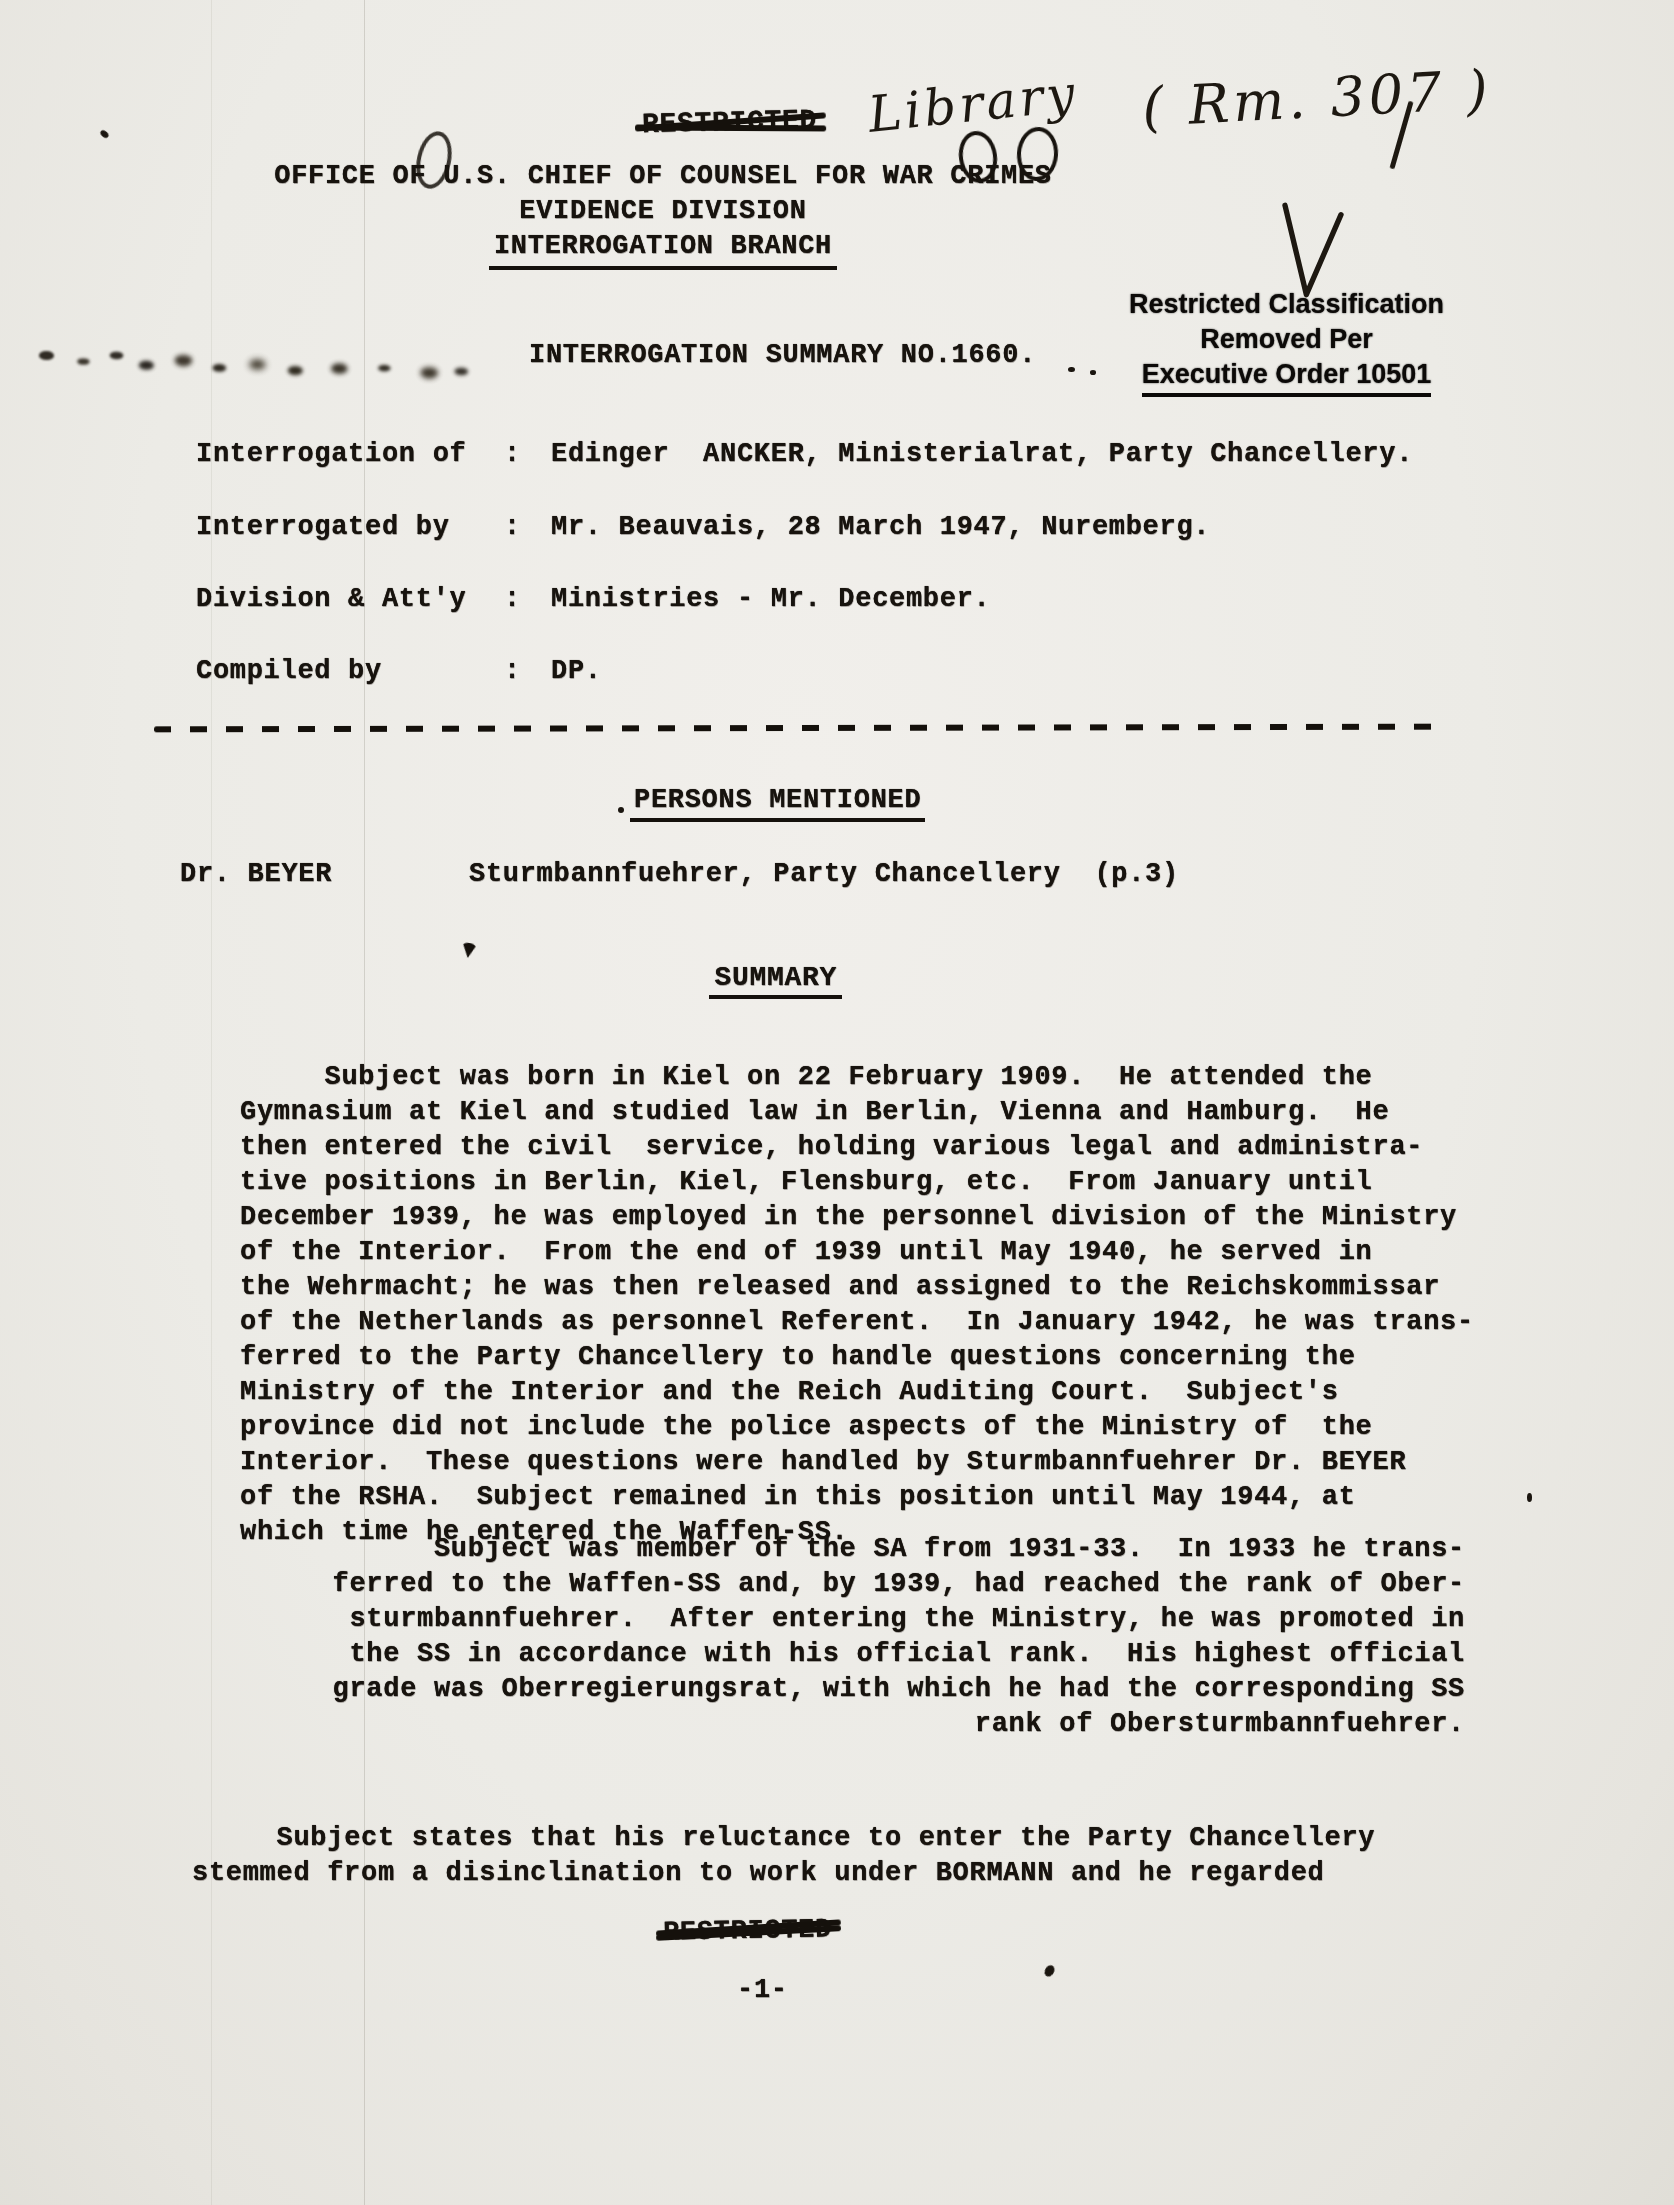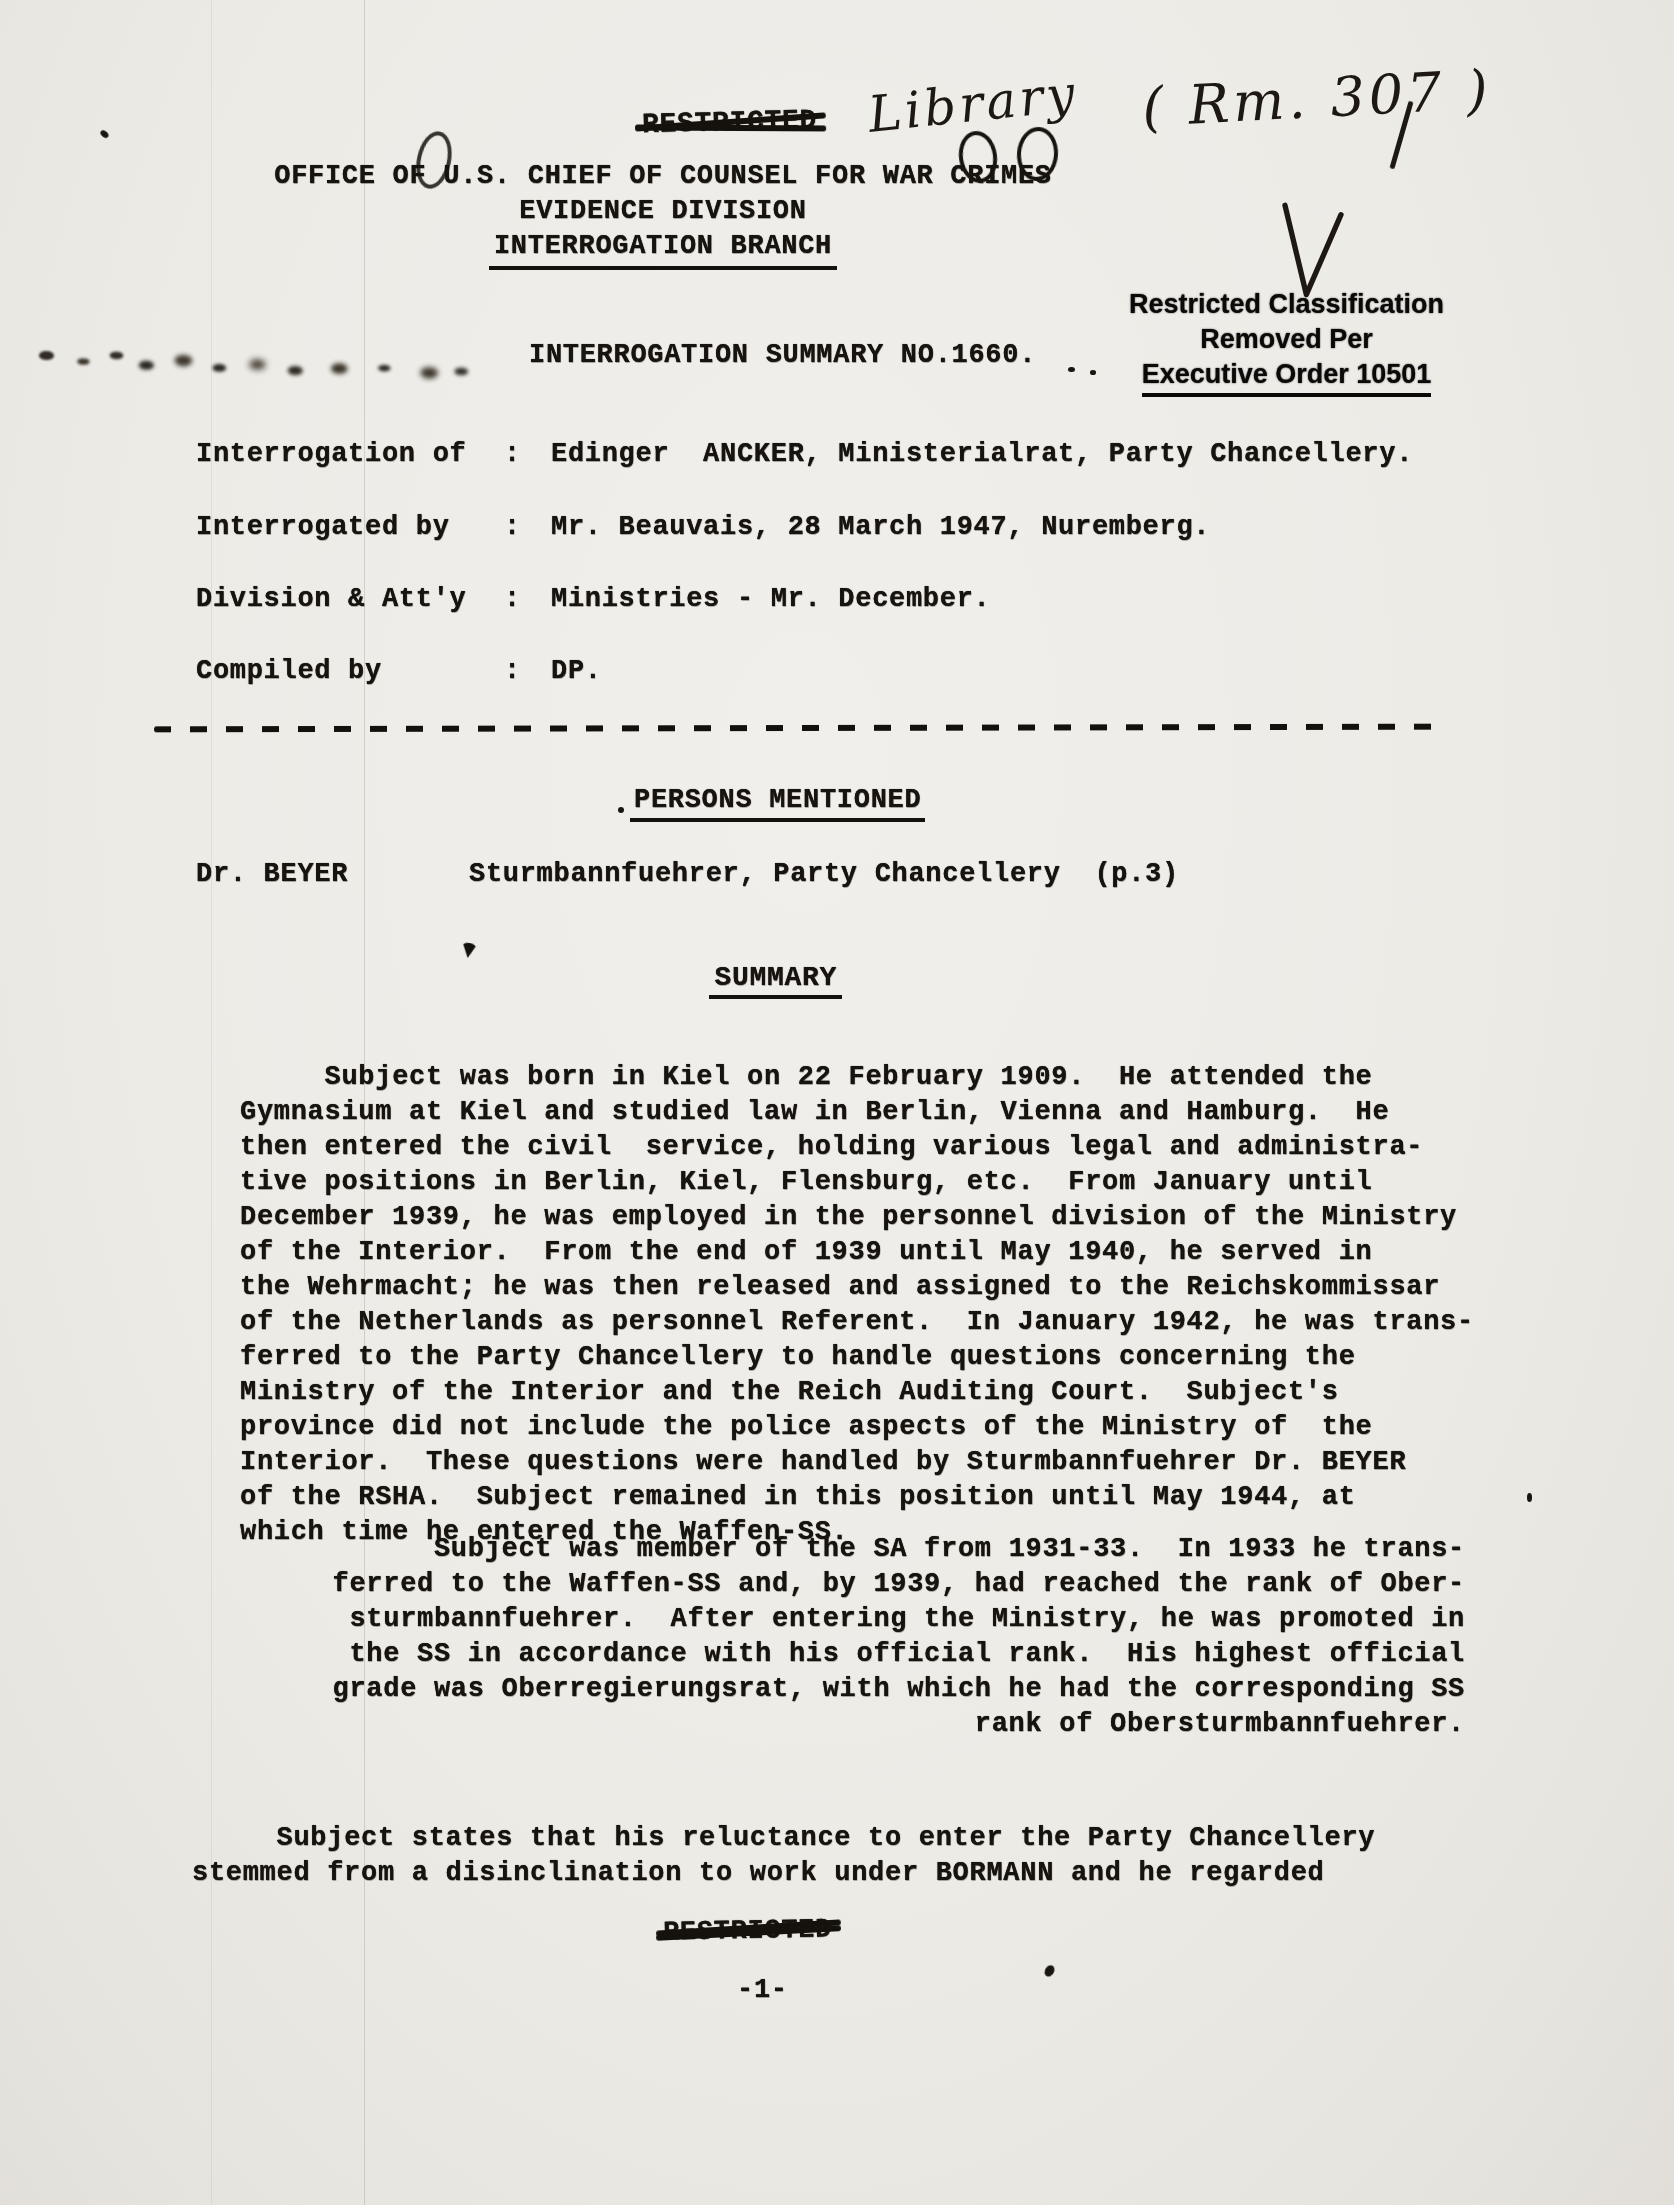--- a/index.html
+++ b/index.html
@@ -119,21 +119,21 @@
     <span class="sep">:</span>
     <span class="val">DP.</span>
   </div>
 
   <div class="dashes"></div>
 
   <div class="abs t" style="left:630px;top:785px;">
     <span class="u-med">PERSONS MENTIONED</span>
   </div>
   <div class="abs t" style="left:0;top:859px;width:1675px;">
-    <span style="position:absolute;left:196px;">Dr. BEYER</span>
+    <span style="position:absolute;left:180px;">Dr. BEYER</span>
     <span style="position:absolute;left:469px;white-space:pre;">Sturmbannfuehrer, Party Chancellery  (p.3)</span>
   </div>
 
   <div class="blot" style="left:461px;top:943px;"></div>
 
   <div class="abs t" style="left:709px;top:962px;font-size:28px;text-align:right;">
     <span class="u-heavy">SUMMARY</span>
   </div>
 
   <div class="para t" style="top:1060px;margin-left:48px;">     Subject was born in Kiel on 22 February 1909.  He attended the

